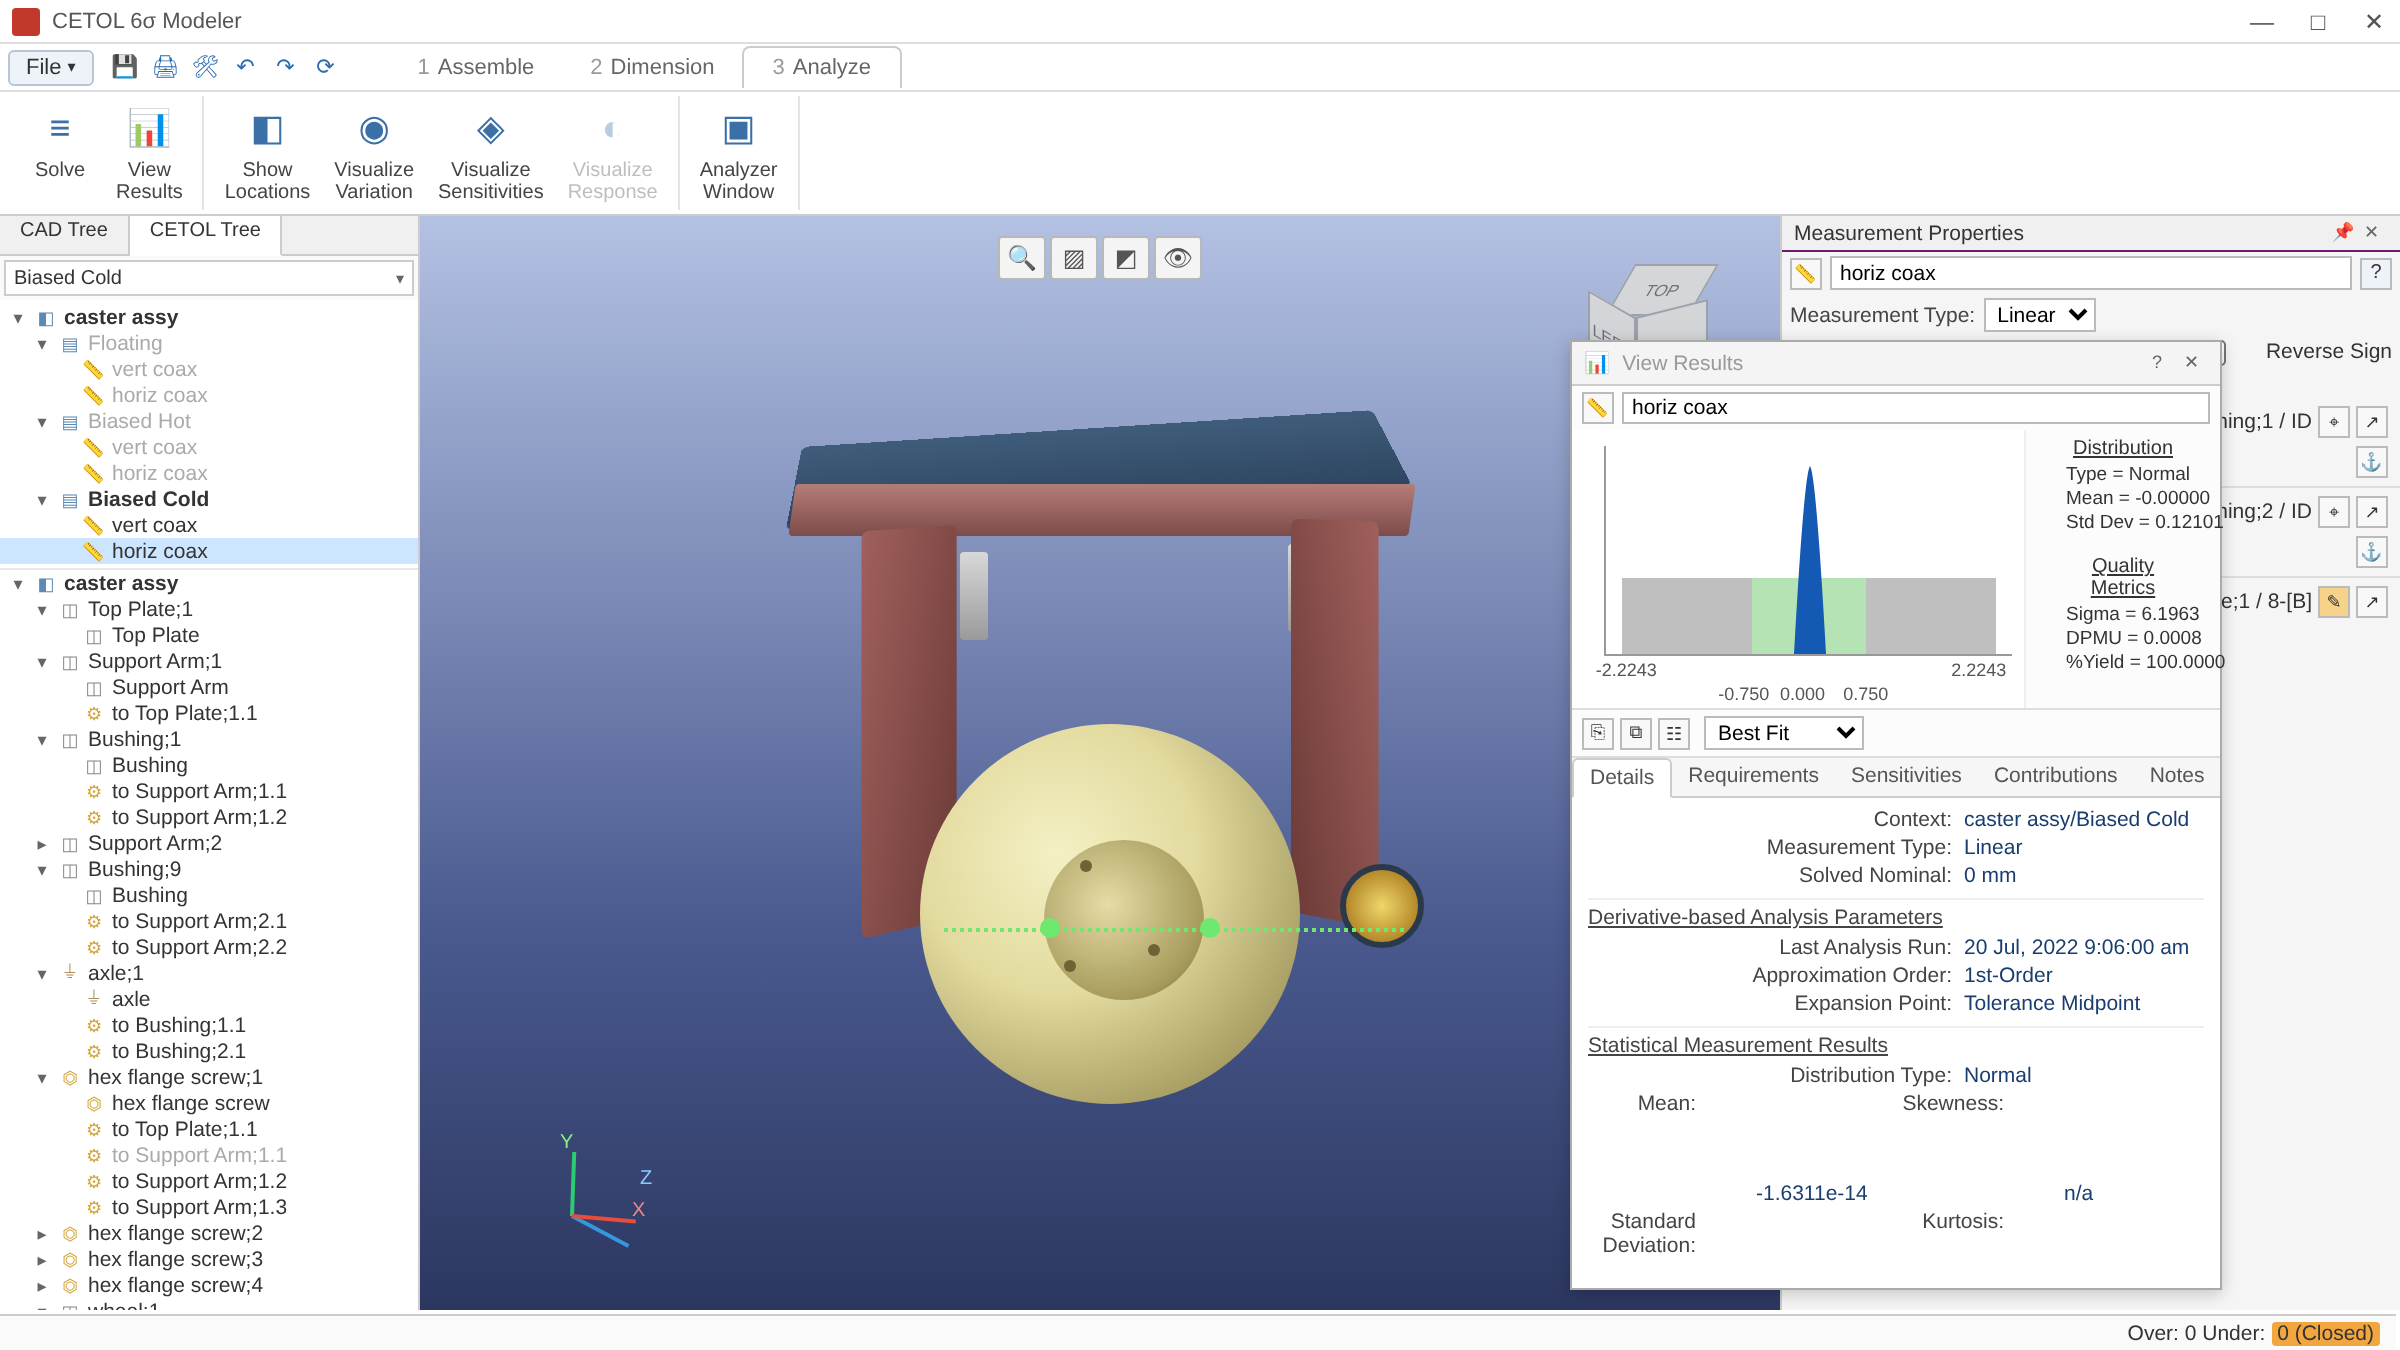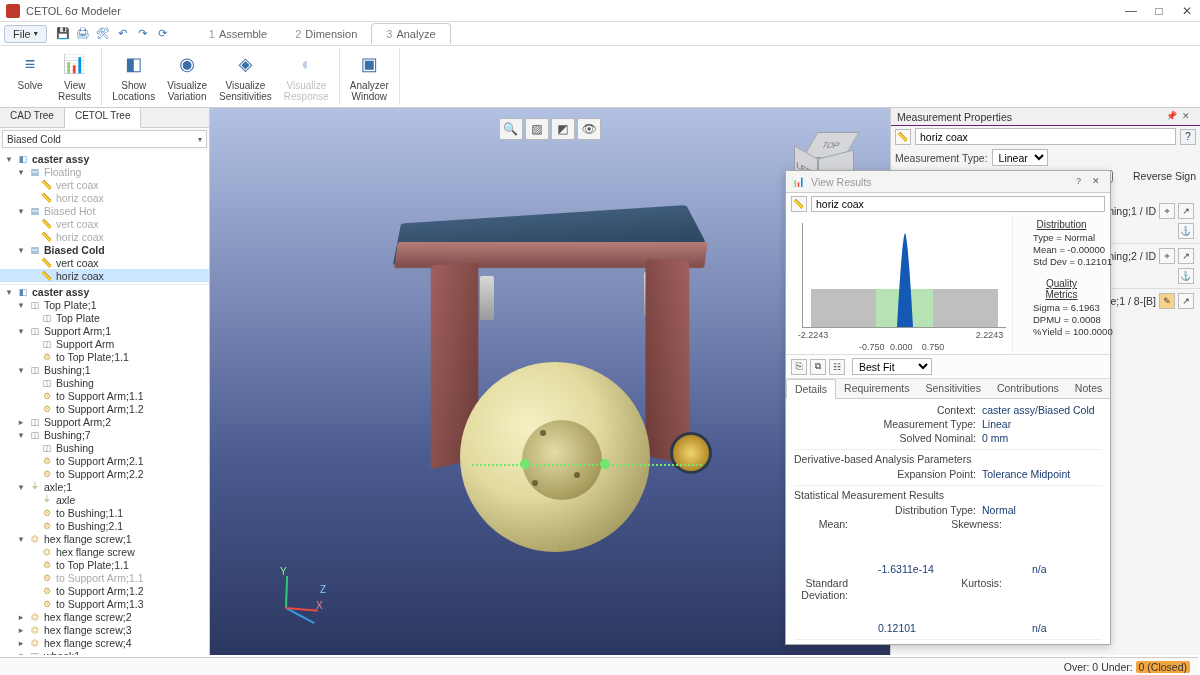--- a/index.html
+++ b/index.html
@@ -116,21 +116,21 @@
 .rw-stats-hdr { text-decoration: underline; text-align: center; margin-bottom: 2px; font-size: 10px; }
 .rw-stat-line { line-height: 12px; white-space: nowrap; }
 .rw-tslot { height: 24px; display:flex; align-items:center; gap:3px; padding:0 5px; border-bottom:1px solid #ddd; }
 .rw-tabs { height: 20px; display: flex; border-bottom: 1px solid #ccc; background:#f6f6f6; }
 .rw-tab { padding: 3px 8px; font-size: 10.5px; color: #555; cursor: pointer; }
 .rw-tab.active { background: #fff; border: 1px solid #ccc; border-bottom:1px solid #fff; margin-bottom:-1px; border-top-left-radius:3px; border-top-right-radius:3px; }
 .rw-body { flex:1; overflow:auto; padding: 4px 8px; background:#fff; }
 .rw-kv { display:flex; justify-content:space-between; padding:1px 0; }
 .rw-kv .k { color:#444; text-align:right; flex:1; padding-right:6px; }
 .rw-kv .v { color:#1a3d70; min-width: 120px; }
-.rw-section { color:#444; font-weight:normal; margin: 4px 0 2px; border-top:1px solid #eee; padding-top:3px; }
+.rw-section { color:#444; font-weight:normal; margin: 4px 0 2px; border-top:1px solid #eee; padding-top:3px;text-decoration:underline; }
 .rw-two { display:flex; }
 .rw-two > div { flex:1; }
 .rw-footer { height: 30px; border-top:1px solid #ccc; display:flex; justify-content:flex-end; align-items:center; padding:0 8px; background:#f4f4f4; }
 .rw-close { padding: 3px 16px; border:1px solid #aaa; background:#f0f0f0; border-radius:2px; cursor:pointer; font-size:11px; }
 
 
 .axis-box { position:absolute; left:16px; right:6px; top:8px; bottom:26px; border-left:1px solid #999; border-bottom:1px solid #999; }
 .spec-bar { position:absolute; bottom:0; height:38px; background:#bfbfbf; }
 .spec-bar.inner { background:#b5e3b3; }
 .bell { position:absolute; bottom:0; left:50%; transform:translateX(-50%); }
@@ -332,21 +332,21 @@
               <span class="tree-label">to Support Arm;1.2</span>
             </div>
             <div class="tree-item" style="padding-left: 16px;">
               <span class="tree-toggle">▸</span>
               <span class="tree-icon ti-part">◫</span>
               <span class="tree-label">Support Arm;2</span>
             </div>
             <div class="tree-item" style="padding-left: 16px;">
               <span class="tree-toggle">▾</span>
               <span class="tree-icon ti-part">◫</span>
-              <span class="tree-label">Bushing;7</span>
+              <span class="tree-label">Bushing;9</span>
             </div>
             <div class="tree-item" style="padding-left: 28px;">
               <span class="tree-toggle"></span>
               <span class="tree-icon ti-part">◫</span>
               <span class="tree-label">Bushing</span>
             </div>
             <div class="tree-item" style="padding-left: 28px;">
               <span class="tree-toggle"></span>
               <span class="tree-icon ti-gear">⚙</span>
               <span class="tree-label">to Support Arm;2.1</span>
@@ -590,20 +590,28 @@
       <div class="rw-kv">
           <span class="k">Measurement Type:</span>
           <span class="v">Linear</span>
         </div>
       <div class="rw-kv">
           <span class="k">Solved Nominal:</span>
           <span class="v">0 mm</span>
         </div>
       <div class="rw-section">Derivative-based Analysis Parameters</div>
       <div class="rw-kv">
+          <span class="k">Last Analysis Run:</span>
+          <span class="v">20 Jul, 2022 9:06:00 am</span>
+        </div>
+      <div class="rw-kv">
+          <span class="k">Approximation Order:</span>
+          <span class="v">1st-Order</span>
+        </div>
+      <div class="rw-kv">
           <span class="k">Expansion Point:</span>
           <span class="v">Tolerance Midpoint</span>
         </div>
       <div class="rw-section">Statistical Measurement Results</div>
       <div class="rw-kv">
           <span class="k">Distribution Type:</span>
           <span class="v">Normal</span>
         </div>
       <div class="rw-two">
         <div>

